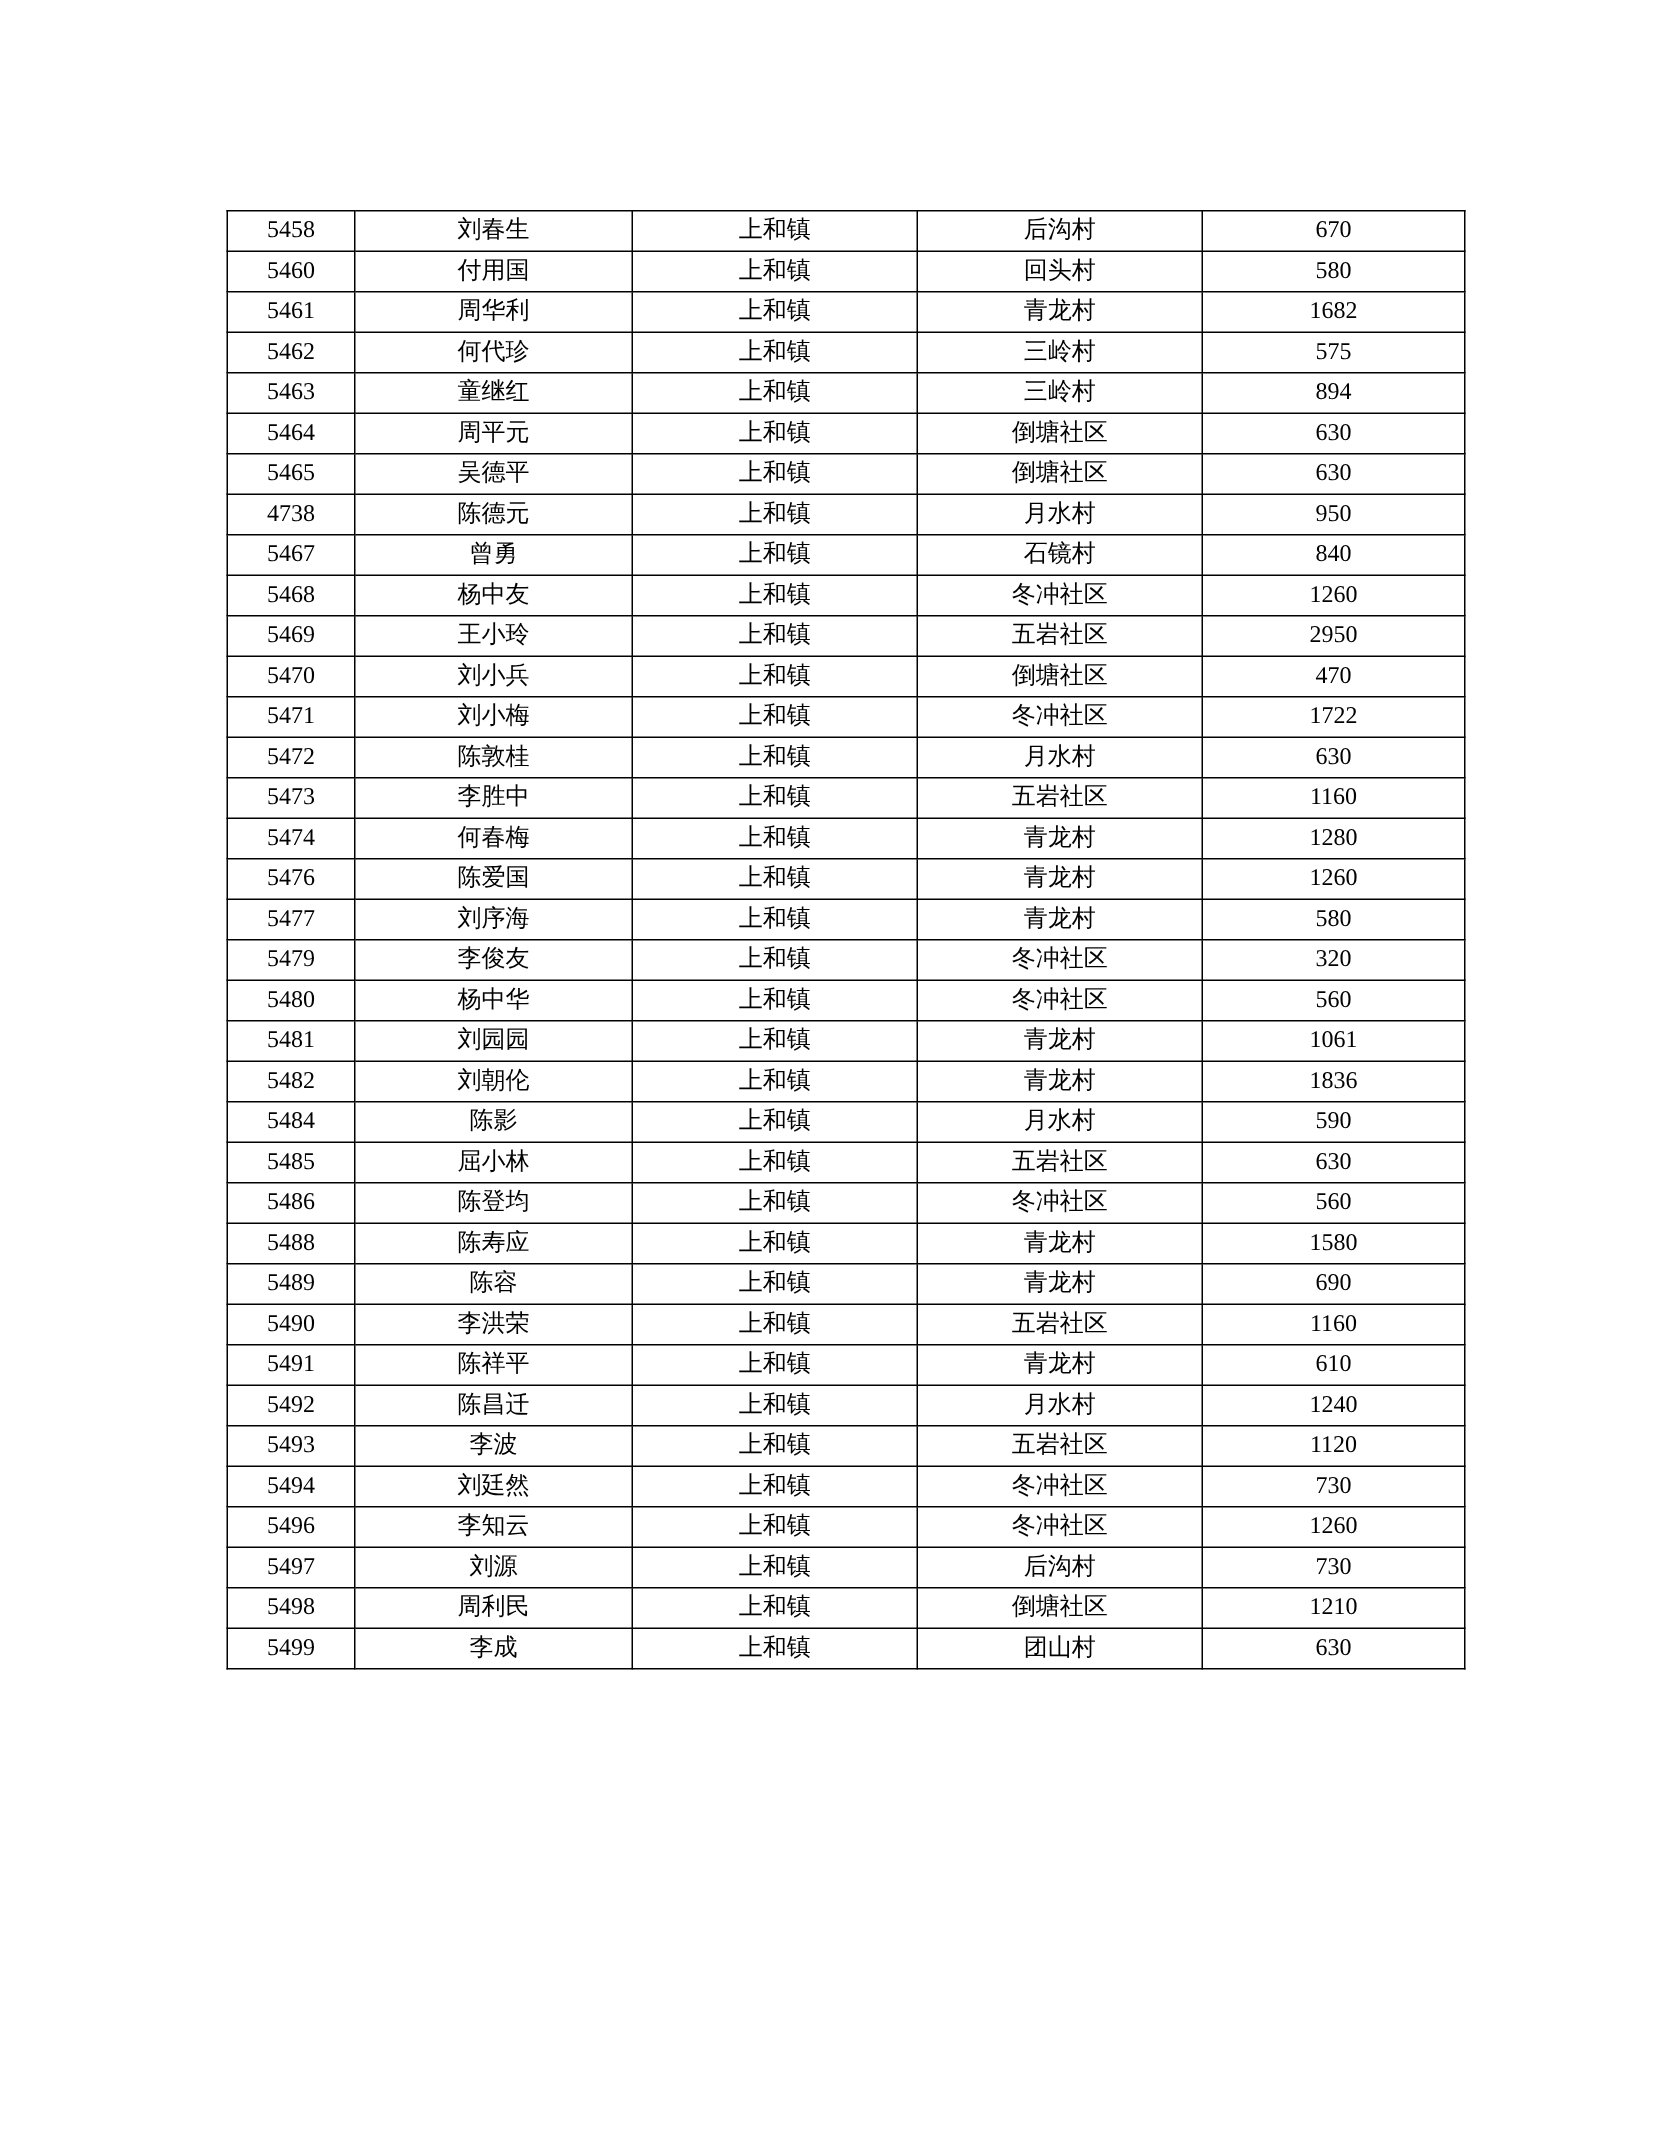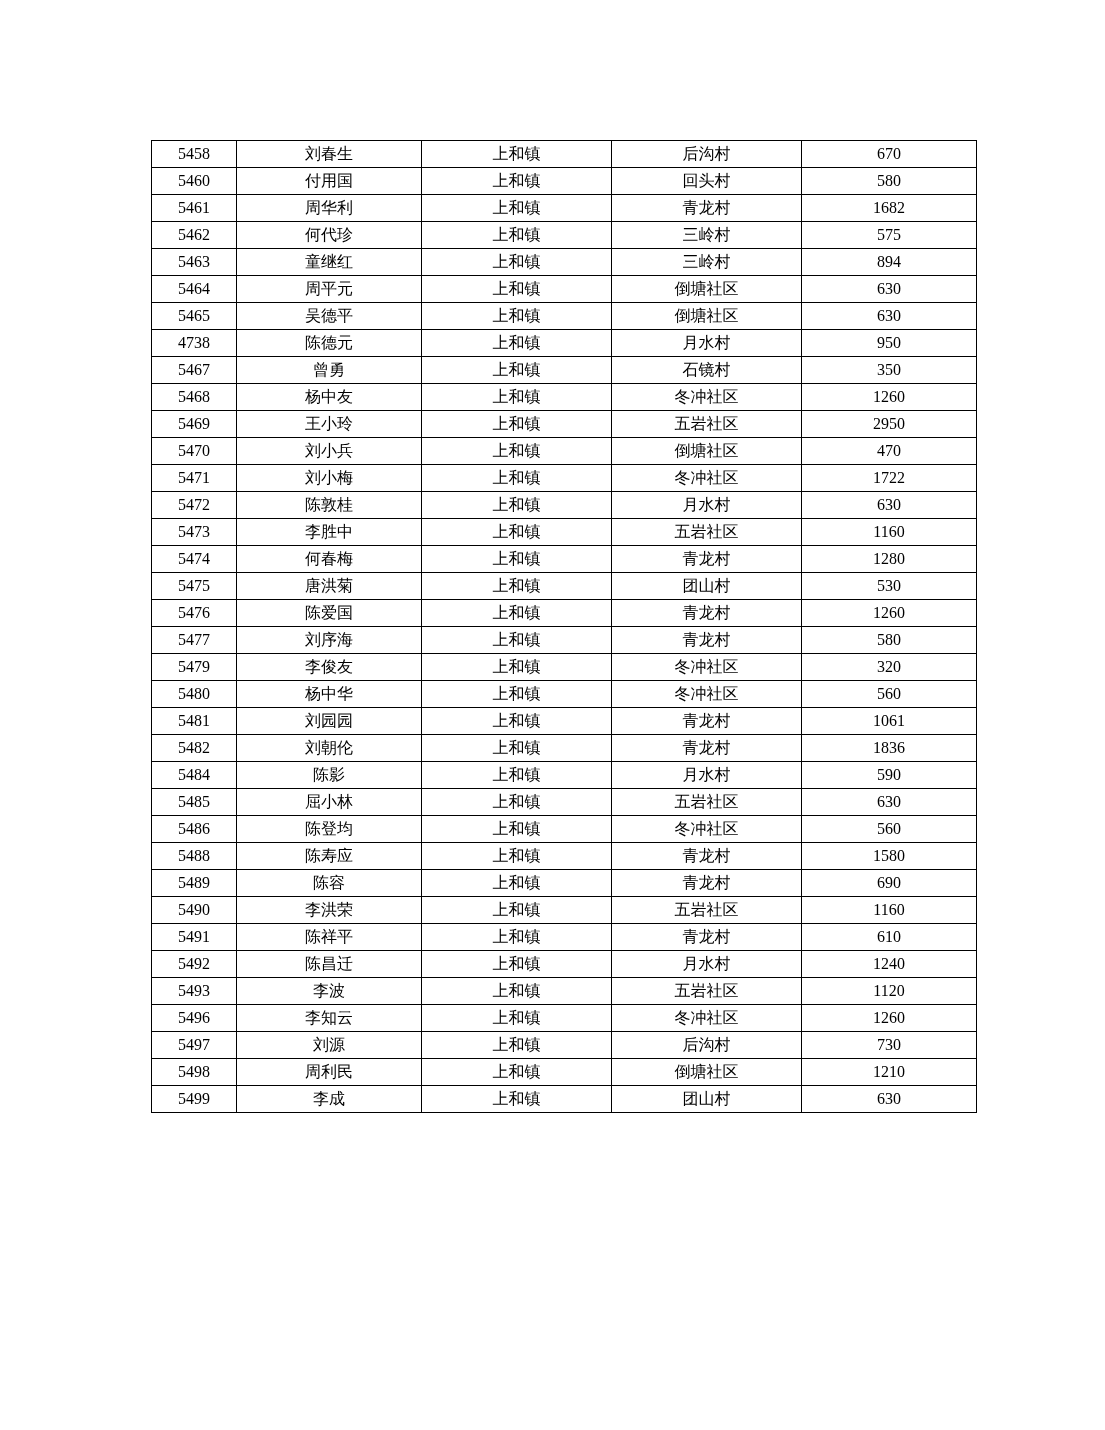--- a/index.html
+++ b/index.html
@@ -108,21 +108,21 @@
           <td>陈德元</td>
           <td>上和镇</td>
           <td>月水村</td>
           <td>950</td>
         </tr>
         <tr>
           <td>5467</td>
           <td>曾勇</td>
           <td>上和镇</td>
           <td>石镜村</td>
-          <td>350</td>
+          <td>840</td>
         </tr>
         <tr>
           <td>5468</td>
           <td>杨中友</td>
           <td>上和镇</td>
           <td>冬冲社区</td>
           <td>1260</td>
         </tr>
         <tr>
           <td>5469</td>
@@ -160,27 +160,20 @@
           <td>1160</td>
         </tr>
         <tr>
           <td>5474</td>
           <td>何春梅</td>
           <td>上和镇</td>
           <td>青龙村</td>
           <td>1280</td>
         </tr>
         <tr>
-          <td>5475</td>
-          <td>唐洪菊</td>
-          <td>上和镇</td>
-          <td>团山村</td>
-          <td>530</td>
-        </tr>
-        <tr>
           <td>5476</td>
           <td>陈爱国</td>
           <td>上和镇</td>
           <td>青龙村</td>
           <td>1260</td>
         </tr>
         <tr>
           <td>5477</td>
           <td>刘序海</td>
           <td>上和镇</td>
@@ -270,20 +263,27 @@
           <td>上和镇</td>
           <td>月水村</td>
           <td>1240</td>
         </tr>
         <tr>
           <td>5493</td>
           <td>李波</td>
           <td>上和镇</td>
           <td>五岩社区</td>
           <td>1120</td>
+        </tr>
+        <tr>
+          <td>5494</td>
+          <td>刘廷然</td>
+          <td>上和镇</td>
+          <td>冬冲社区</td>
+          <td>730</td>
         </tr>
         <tr>
           <td>5496</td>
           <td>李知云</td>
           <td>上和镇</td>
           <td>冬冲社区</td>
           <td>1260</td>
         </tr>
         <tr>
           <td>5497</td>

